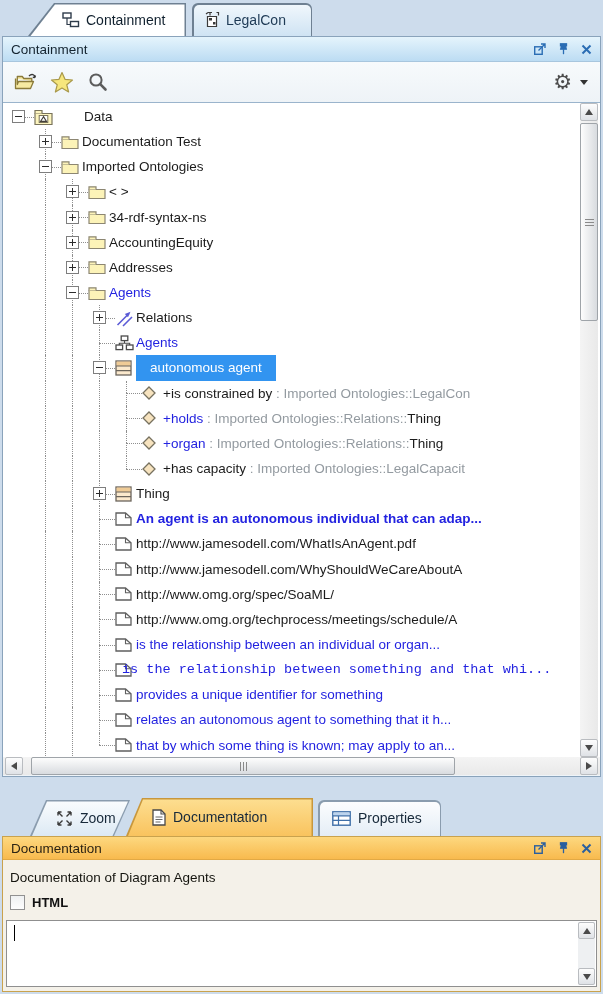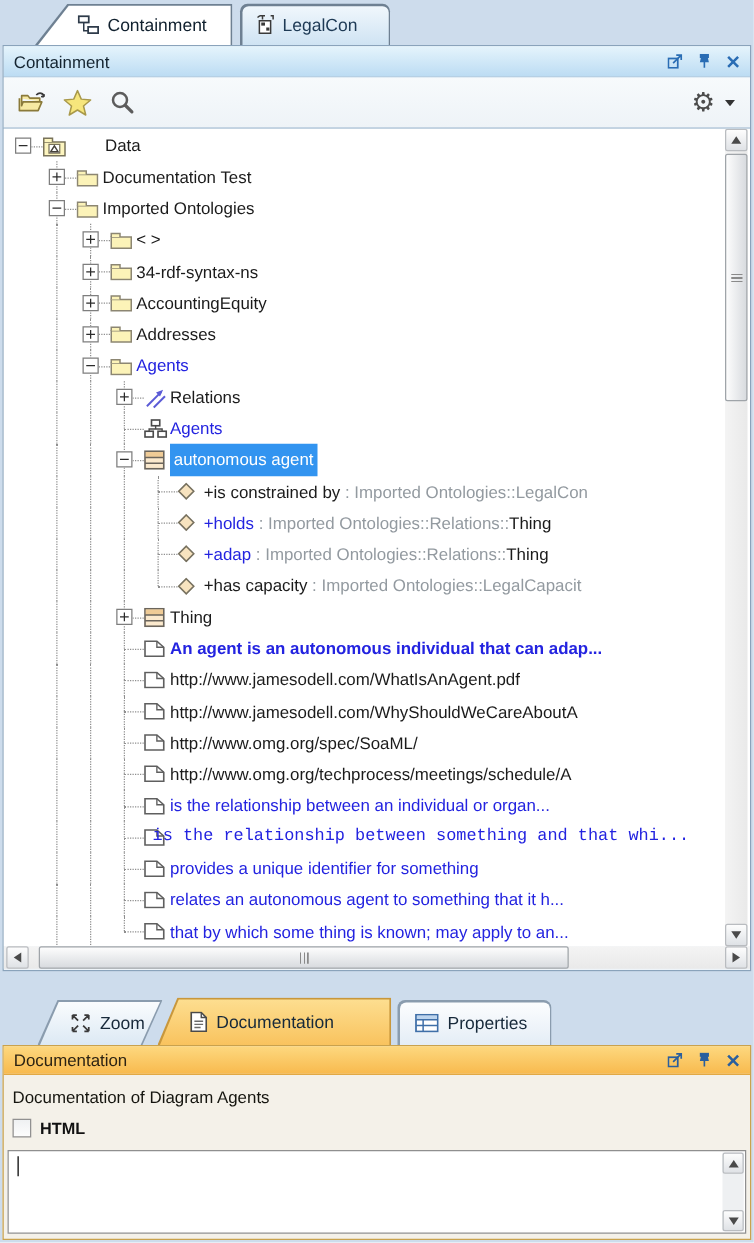--- a/index.html
+++ b/index.html
@@ -40,21 +40,21 @@
   .vline{position:absolute;width:0;border-left:1px dotted #8f8f8f;}
   .vtop{top:0;height:50%;}
   .vbot{top:50%;height:50%;}
   .hline{position:absolute;height:0;border-top:1px dotted #8f8f8f;top:50%;}
   .expander{position:absolute;width:13px;height:13px;top:50%;margin-top:-6.5px;background:#fff;border:1px solid #7e7e7e;box-sizing:border-box;}
   .expander::before{content:'';position:absolute;left:2px;right:2px;top:50%;height:1px;margin-top:-0.5px;background:#2c2c2c;}
   .expander.plus::after{content:'';position:absolute;top:2px;bottom:2px;left:50%;width:1px;margin-left:-0.5px;background:#2c2c2c;}
   .ticon{position:absolute;top:50%;transform:translateY(-50%);display:flex;align-items:center;}
   .tlabel{position:absolute;top:0;line-height:25.15px;white-space:pre;font-size:13.5px;}
   .c-k{color:#1b1b1b}.c-b{color:#2323e0}.c-g{color:#939aa0}
-  .sel{background:#3294f0;padding:0 3px;text-align:right;}
+  .sel{background:#3294f0;padding:0 14px;text-align:right;}
   .sel span{color:#ffffff !important;}
   
   .sb{position:absolute;background:linear-gradient(90deg,#f4f4f4,#e9e9e9);}
   .sb.h{background:linear-gradient(#f4f4f4,#e9e9e9);}
   .sbbtn{position:absolute;display:flex;align-items:center;justify-content:center;background:linear-gradient(#fdfdfd,#dfe2e6);border:1px solid #b9bcc0;box-sizing:border-box;border-radius:2px;}
   .tri-u{width:0;height:0;border-left:4.5px solid transparent;border-right:4.5px solid transparent;border-bottom:6px solid #4a4a4a;}
   .tri-d{width:0;height:0;border-left:4.5px solid transparent;border-right:4.5px solid transparent;border-top:6px solid #4a4a4a;}
   .tri-l{width:0;height:0;border-top:4.5px solid transparent;border-bottom:4.5px solid transparent;border-right:6px solid #4a4a4a;}
   .tri-r{width:0;height:0;border-top:4.5px solid transparent;border-bottom:4.5px solid transparent;border-left:6px solid #4a4a4a;}
   .thumb{position:absolute;background:linear-gradient(90deg,#fdfdfd,#d8dbdf);border:1px solid #9fa4a9;border-radius:2px;box-sizing:border-box;display:flex;align-items:center;justify-content:center;}
@@ -385,21 +385,21 @@
           <div class="vline" style="left: 66px; top: 0px; height: 100%;"></div>
           <div class="vline" style="left: 93px; top: 0px; height: 100%;"></div>
           <div class="vline vtop" style="left: 120px;"></div>
           <div class="vline vbot" style="left: 120px;"></div>
           <div class="hline" style="left: 120px; width: 16px;"></div>
           <span class="ticon" style="left: 136px;">
             <svg width="14" height="14" viewBox="0 0 14 14" xmlns="http://www.w3.org/2000/svg">
               <path d="M7 1 13 7 7 13 1 7z" fill="#f7e3bf" stroke="#77715f" stroke-width="1.3"></path>
             </svg>
           </span>
-          <span class="tlabel" style="left: 157px;"><span class="c-b">+adap</span><span class="c-g"> : </span><span class="c-g">Imported Ontologies::Relations::</span><span class="c-k">Thing</span></span>
+          <span class="tlabel" style="left: 157px;"><span class="c-b">+organ</span><span class="c-g"> : </span><span class="c-g">Imported Ontologies::Relations::</span><span class="c-k">Thing</span></span>
         </div>
         <div class="trow">
           <div class="vline" style="left: 39px; top: 0px; height: 100%;"></div>
           <div class="vline" style="left: 66px; top: 0px; height: 100%;"></div>
           <div class="vline" style="left: 93px; top: 0px; height: 100%;"></div>
           <div class="vline vtop" style="left: 120px;"></div>
           <div class="hline" style="left: 120px; width: 16px;"></div>
           <span class="ticon" style="left: 136px;">
             <svg width="14" height="14" viewBox="0 0 14 14" xmlns="http://www.w3.org/2000/svg">
               <path d="M7 1 13 7 7 13 1 7z" fill="#f7e3bf" stroke="#77715f" stroke-width="1.3"></path>

